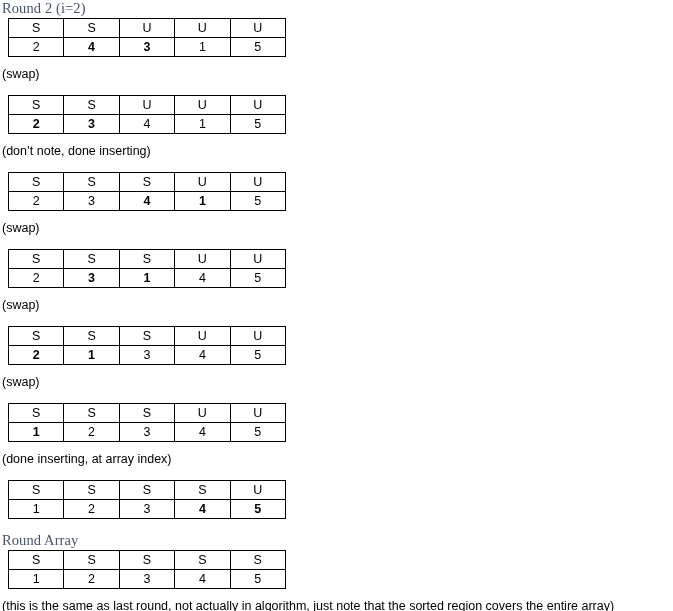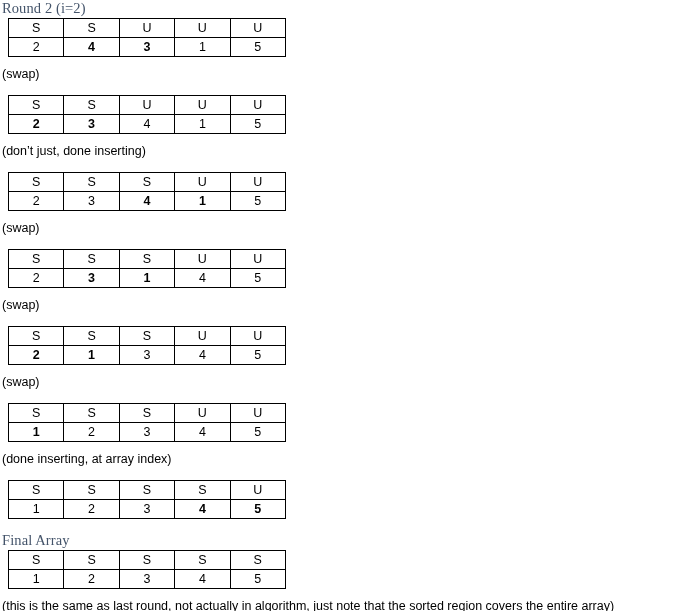--- a/index.html
+++ b/index.html
@@ -104,21 +104,21 @@
             </tr>
             <tr>
               <td class="b">2</td>
               <td class="b">3</td>
               <td>4</td>
               <td>1</td>
               <td>5</td>
             </tr>
           </tbody>
         </table>
-        <div class="caption">(don’t just, done inserting)</div>
+        <div class="caption">(don’t note, done inserting)</div>
       </div>
     </div>
     <div class="gap-lg"></div>
     <div class="section">
       <div class="step">
         <table class="arr">
           <tbody>
             <tr>
               <td>S</td>
               <td>S</td>
@@ -222,21 +222,21 @@
               <td>3</td>
               <td class="b">4</td>
               <td class="b">5</td>
             </tr>
           </tbody>
         </table>
       </div>
     </div>
     <div class="gap-lg"></div>
     <div class="section">
-      <div class="heading">Final Array</div>
+      <div class="heading">Round Array</div>
       <div class="step">
         <table class="arr">
           <tbody>
             <tr>
               <td>S</td>
               <td>S</td>
               <td>S</td>
               <td>S</td>
               <td>S</td>
             </tr>

